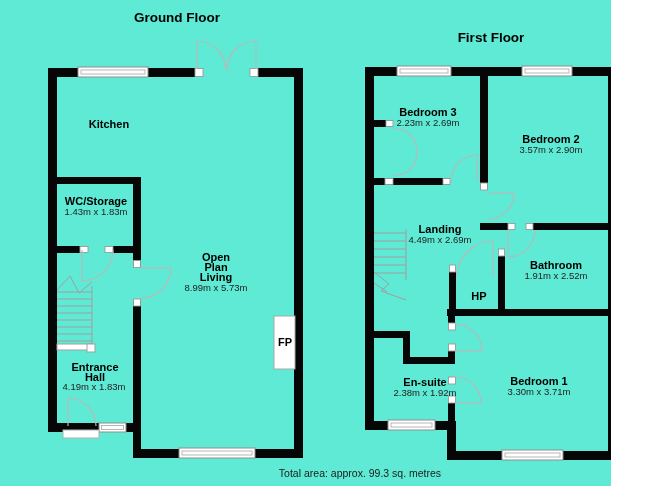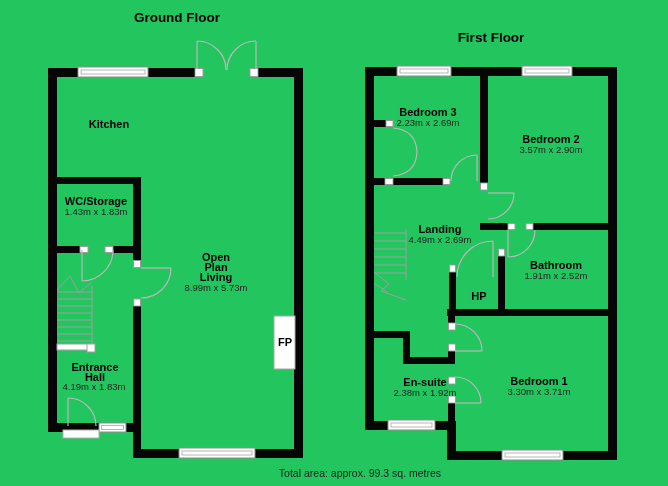--- a/index.html
+++ b/index.html
@@ -1,19 +1,19 @@
 <!DOCTYPE html>
 <html><head>
 <meta charset="utf-8">
 <style>
   html,body{margin:0;padding:0;background:#ffffff;}
   .canvas{
     position:relative;
-    width:668px;height:486px;
-    background:#22c55e;
+    width:611px;height:486px;
+    background:#5eead4;
     font-family:"Liberation Sans", sans-serif;
     overflow:hidden;
   }
   svg{position:absolute;left:0;top:0;}
   .wall{fill:#060606;stroke:none;}
   .doorline{stroke:#b9b9b9;stroke-width:1.2;fill:none;}
   .jamb{fill:#ffffff;stroke:#9a9a9a;stroke-width:0.9;}
   .winOuter{fill:#ffffff;stroke:#8d8d8d;stroke-width:1;}
   .winInner{fill:#ffffff;stroke:#a5a5a5;stroke-width:0.8;}
   .stairs{stroke:#9f9f9f;stroke-width:1;fill:none;}

